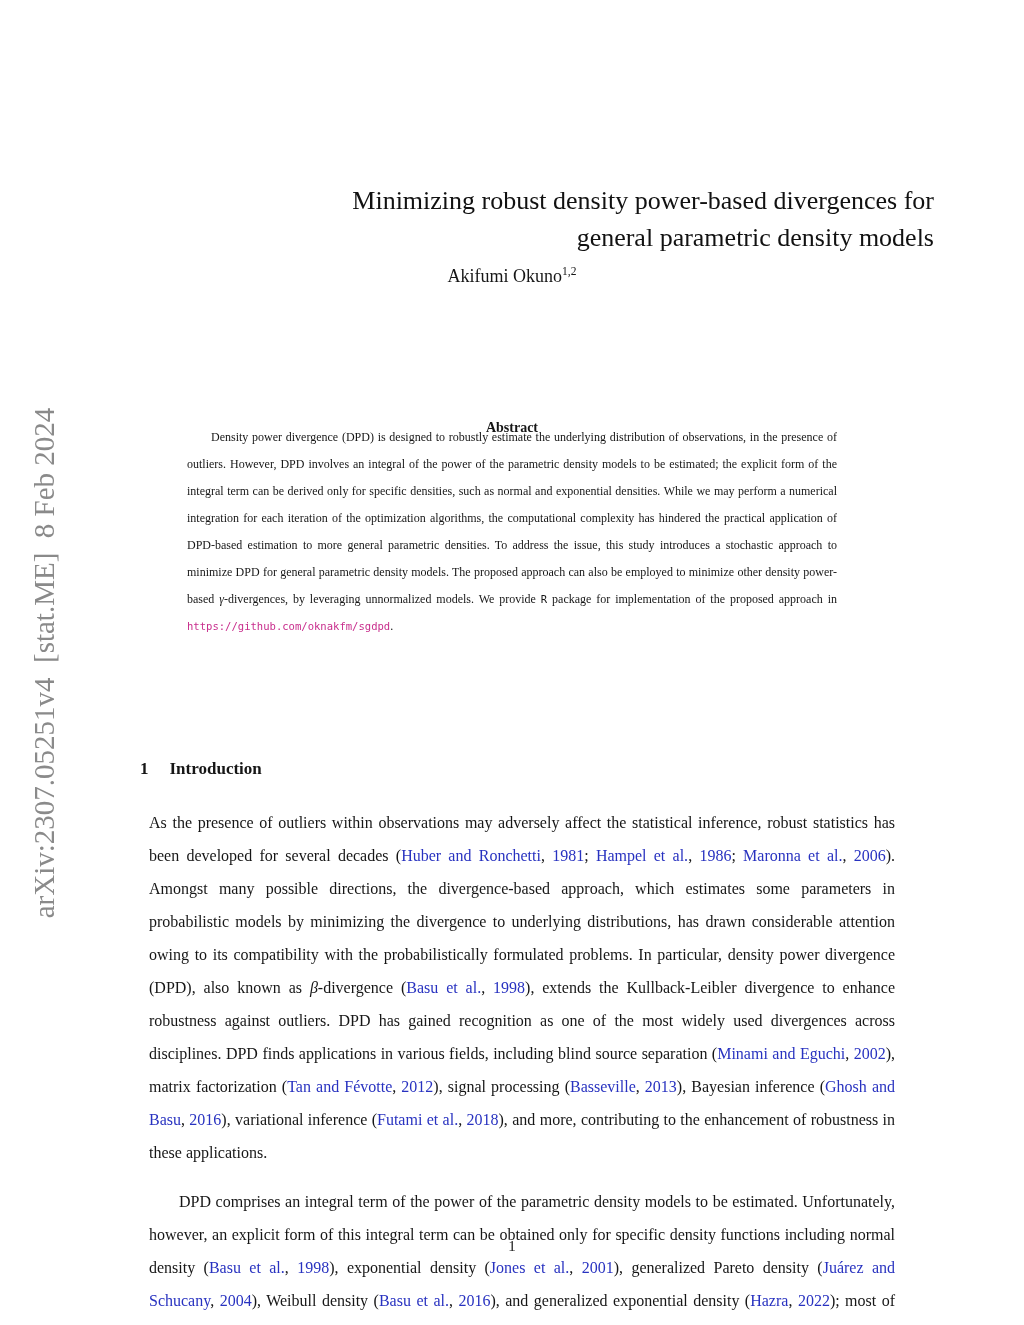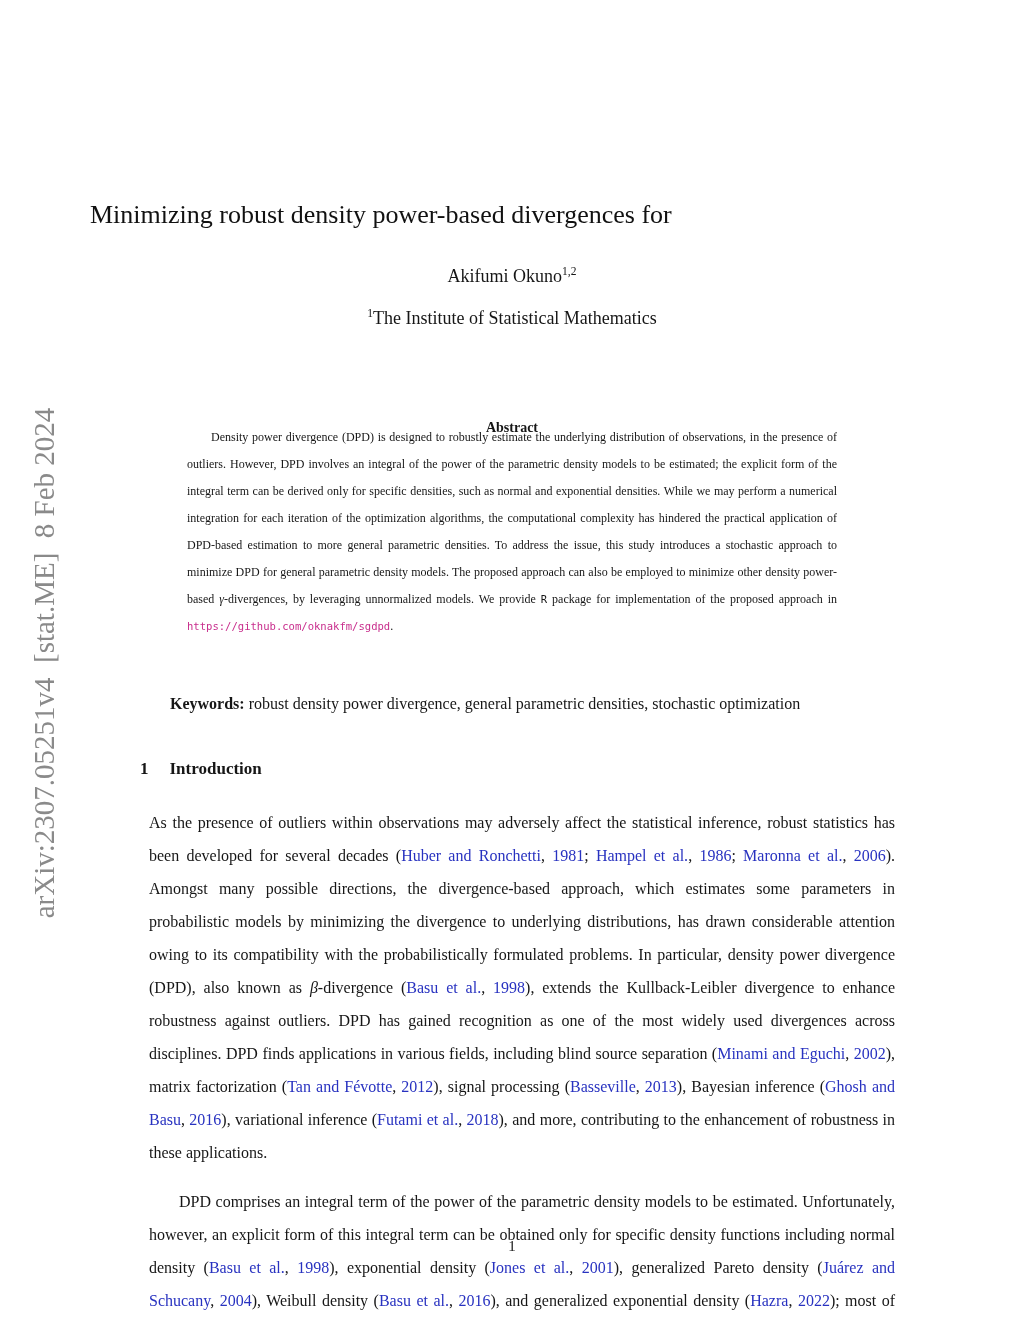--- a/index.html
+++ b/index.html
@@ -18,24 +18,23 @@
     width:640px;height:36px;
     line-height:36px;
     text-align:center;
     transform:rotate(-90deg);
     font-size:29px;
     color:var(--watermark-gray,#8a8a8a);
     white-space:pre;
   }
   .title{
     position:absolute;top:182px;left:90px;width:844px;
-    text-align:left;
+    text-align:right;
     font-size:26px;line-height:37px;
     color:#111;
-    margin-top:14px;
   }
   .author{
     position:absolute;top:266px;left:0;width:100%;
     text-align:center;font-size:18px;font-family:Liberation Serif, serif;
   }
   sup{font-size:64%;line-height:0;}
   .affils{
     position:absolute;top:306px;left:0;width:100%;
     text-align:center;font-size:18px;line-height:25px;
   }
@@ -81,37 +80,34 @@
 </style>
 </head>
 <body>
 
 <div class="page">
 
   <div class="watermark">arXiv:2307.05251v4  [stat.ME]  8 Feb 2024</div>
 
   <div class="title">
     <div>Minimizing robust density power-based divergences for</div>
+    <div>general parametric density models</div>
   </div>
 
   <div class="author">
     <span>Akifumi Okuno</span><sup>1,2</sup>
   </div>
 
   <div class="affils">
-    <div><sup>1</sup><span>The Institute of Statistical Mathematics</span></div>
   </div>
 
   <div class="abstract-heading">Abstract</div>
 
   <div class="abstract-body"><span>Density power divergence (DPD) is designed to robustly estimate the underlying distribution of observations, in the presence of outliers. However, DPD involves an integral of the power of the parametric density models to be estimated; the explicit form of the integral term can be derived only for specific densities, such as normal and exponential densities. While we may perform a numerical integration for each iteration of the optimization algorithms, the computational complexity has hindered the practical application of DPD-based estimation to more general parametric densities. To address the issue, this study introduces a stochastic approach to minimize DPD for general parametric density models. The proposed approach can also be employed to minimize other density power-based </span><span class="seg-italic">γ</span><span>-divergences, by leveraging unnormalized models. We provide </span><span class="seg-mono">R</span><span> package for implementation of the proposed approach in </span><span class="seg-url">https://github.com/oknakfm/sgdpd</span><span>.</span></div>
 
-  <div class="keywords">
-    <span class="kw-label">Keywords:</span><span> robust density power divergence, general parametric densities, stochastic optimization</span>
-  </div>
 
   <div class="section-heading">
     <span class="sec-num">1</span><span>Introduction</span>
   </div>
 
   <div class="intro">
     <p class="para"><span>As the presence of outliers within observations may adversely affect the statistical inference, robust statistics has been developed for several decades (</span><span class="seg-cite">Huber and Ronchetti</span><span>, </span><span class="seg-cite">1981</span><span>; </span><span class="seg-cite">Hampel et al.</span><span>, </span><span class="seg-cite">1986</span><span>; </span><span class="seg-cite">Maronna et al.</span><span>, </span><span class="seg-cite">2006</span><span>). Amongst many possible directions, the divergence-based approach, which estimates some parameters in probabilistic models by minimizing the divergence to underlying distributions, has drawn considerable attention owing to its compatibility with the probabilistically formulated problems. In particular, density power divergence (DPD), also known as </span><span class="seg-italic">β</span><span>-divergence (</span><span class="seg-cite">Basu et al.</span><span>, </span><span class="seg-cite">1998</span><span>), extends the Kullback-Leibler divergence to enhance robustness against outliers. DPD has gained recognition as one of the most widely used divergences across disciplines. DPD finds applications in various fields, including blind source separation (</span><span class="seg-cite">Minami and Eguchi</span><span>, </span><span class="seg-cite">2002</span><span>), matrix factorization (</span><span class="seg-cite">Tan and Févotte</span><span>, </span><span class="seg-cite">2012</span><span>), signal processing (</span><span class="seg-cite">Basseville</span><span>, </span><span class="seg-cite">2013</span><span>), Bayesian inference (</span><span class="seg-cite">Ghosh and Basu</span><span>, </span><span class="seg-cite">2016</span><span>), variational inference (</span><span class="seg-cite">Futami et al.</span><span>, </span><span class="seg-cite">2018</span><span>), and more, contributing to the enhancement of robustness in these applications.</span></p>
     <p class="para indent"><span>DPD comprises an integral term of the power of the parametric density models to be estimated. Unfortunately, however, an explicit form of this integral term can be obtained only for specific density functions including normal density (</span><span class="seg-cite">Basu et al.</span><span>, </span><span class="seg-cite">1998</span><span>), exponential density (</span><span class="seg-cite">Jones et al.</span><span>, </span><span class="seg-cite">2001</span><span>), generalized Pareto density (</span><span class="seg-cite">Juárez and Schucany</span><span>, </span><span class="seg-cite">2004</span><span>), Weibull density (</span><span class="seg-cite">Basu et al.</span><span>, </span><span class="seg-cite">2016</span><span>), and generalized exponential density (</span><span class="seg-cite">Hazra</span><span>, </span><span class="seg-cite">2022</span><span>); most of the existing literature considers only the</span></p>
   </div>
 

